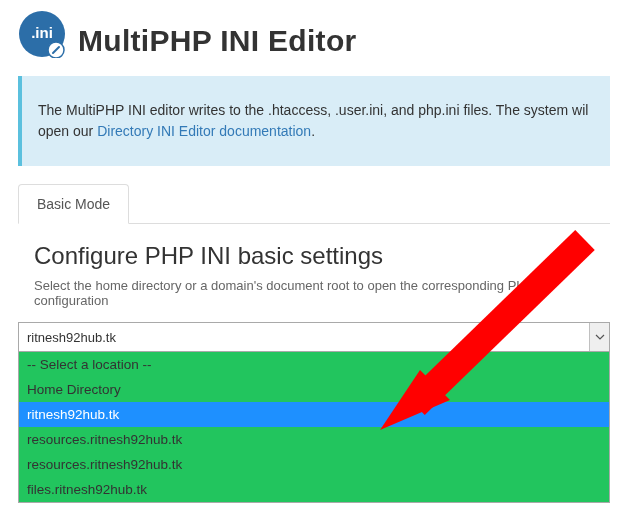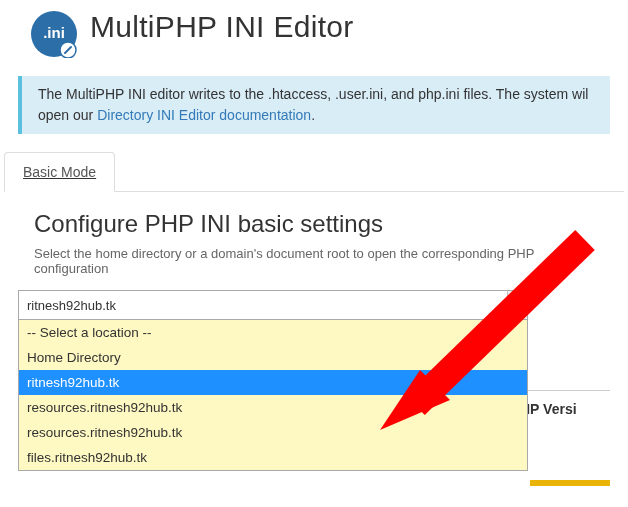--- a/index.html
+++ b/index.html
@@ -8,53 +8,52 @@
       background: #fff;
       color: #333;
       font-size: 14px;
       width: 628px;
       height: 507px;
       overflow: hidden;
       position: relative;
     }
     .header {
       display: flex;
-      align-items: flex-start;
-      padding: 10px 18px 12px 30px;
+      align-items: flex-end;
+      padding: 10px 18px 12px 18px;
     }
     .header-icon {
       width: 48px;
       height: 48px;
       margin-right: 12px;
       flex-shrink: 0;
     }
     .header-title {
       font-size: 30px;
-      font-weight: 400;
+      font-weight: 700;
       color: #333;
       letter-spacing: 0.3px;
     }
     .info-box {
       margin: 6px 18px 18px 18px;
-      padding: 8px 16px;
+      padding: 24px 16px;
       background: #d9edf7;
       border-left: 4px solid #5bc0de;
       color: #333;
       font-size: 14px;
       line-height: 1.5;
     }
     .info-box a {
       color: #337ab7;
       text-decoration: none;
     }
     .tabs {
-      margin: 0 4px;
+      margin: 0 18px;
       border-bottom: 1px solid #ddd;
       display: flex;
-      text-decoration: underline;
     }
     .tab {
       padding: 11px 18px;
       font-size: 14px;
       cursor: pointer;
       background: transparent;
       border: 1px solid transparent;
       border-bottom: none;
       margin-bottom: -1px;
       color: #337ab7;
@@ -76,21 +75,21 @@
       margin-bottom: 8px;
     }
     .section-desc {
       font-size: 13px;
       color: #666;
       margin-bottom: 14px;
     }
     .select-wrap {
       position: relative;
       margin: 0 18px;
-      width: 510px;
+      width: 592px;
     }
     .select-box {
       width: 100%;
       height: 30px;
       border: 1px solid #a9a9a9;
       background: #fff;
       display: flex;
       align-items: center;
       padding: 0 8px;
       font-size: 13px;
@@ -107,21 +106,21 @@
       display: flex;
       align-items: center;
       justify-content: center;
     }
     .select-caret svg { width: 10px; height: 6px; }
     .dropdown-list {
       position: absolute;
       top: 30px;
       left: 0;
       width: 100%;
-      background: #fef9c3;
+      background: #22c55e;
       border: 1px solid #a9a9a9;
       border-top: none;
       z-index: 10;
     }
     .dropdown-item {
       padding: 5px 8px;
       font-size: 13.5px;
       color: #333;
       cursor: pointer;
     }

